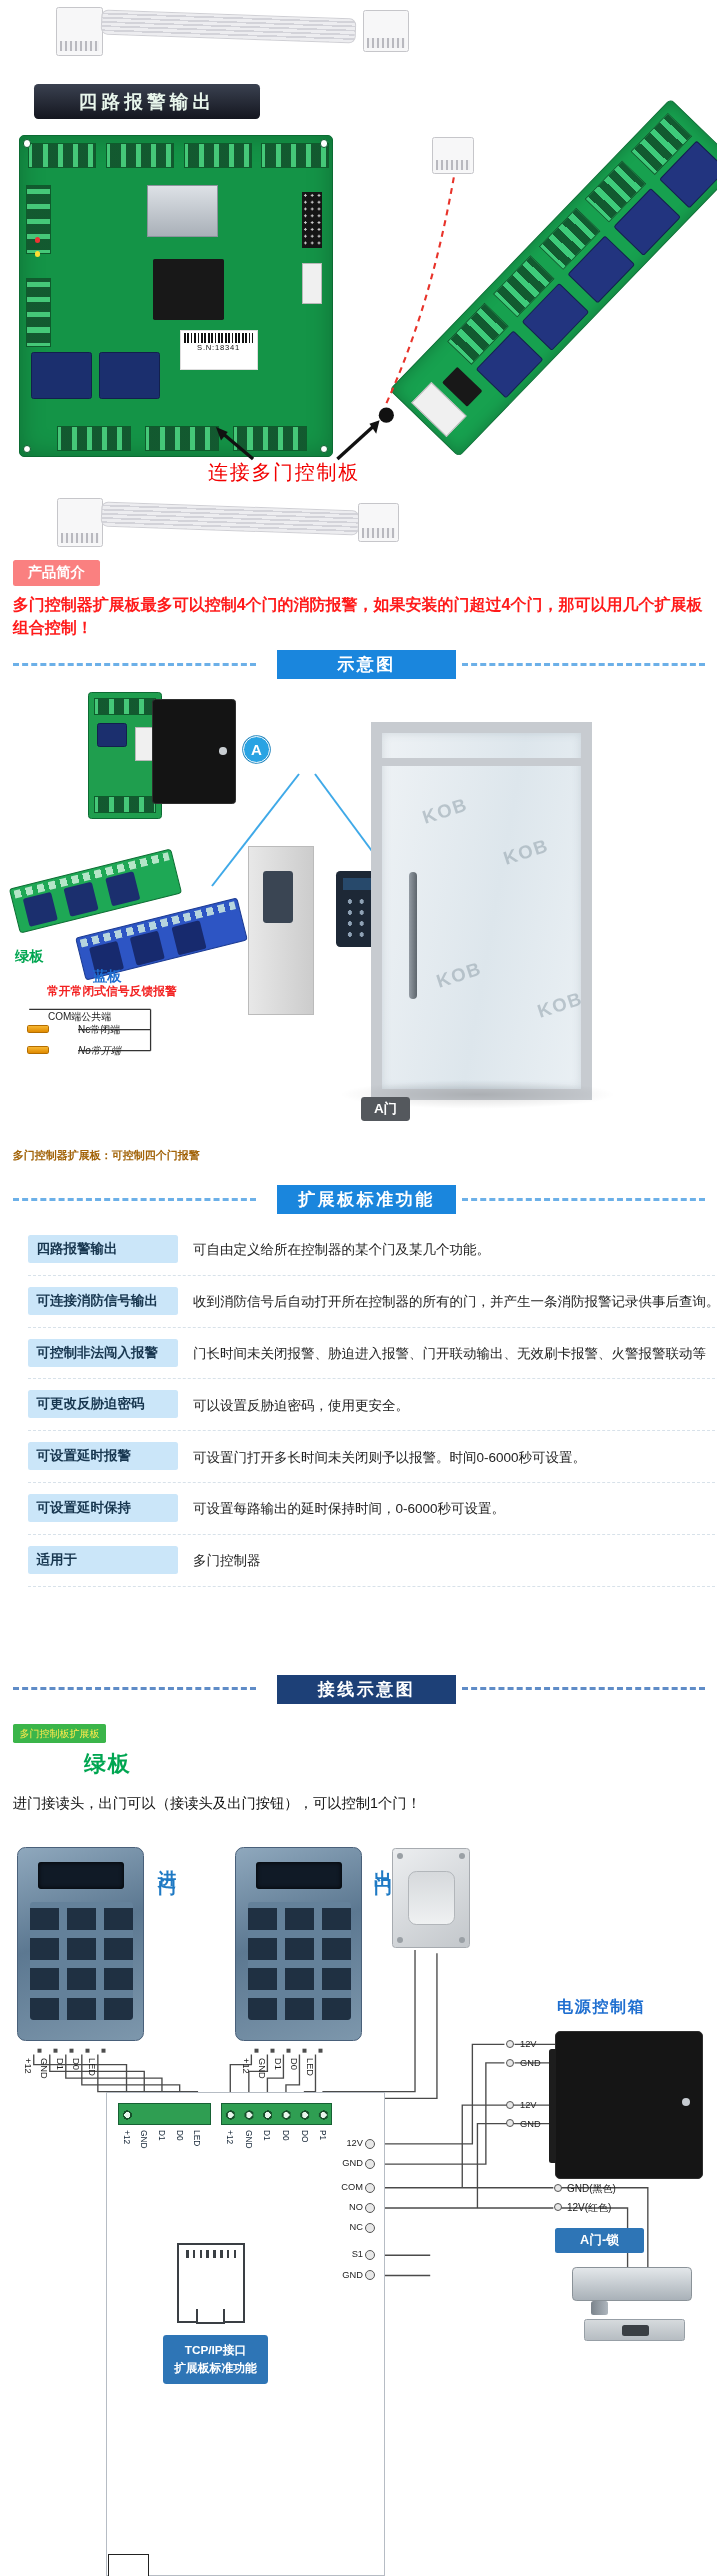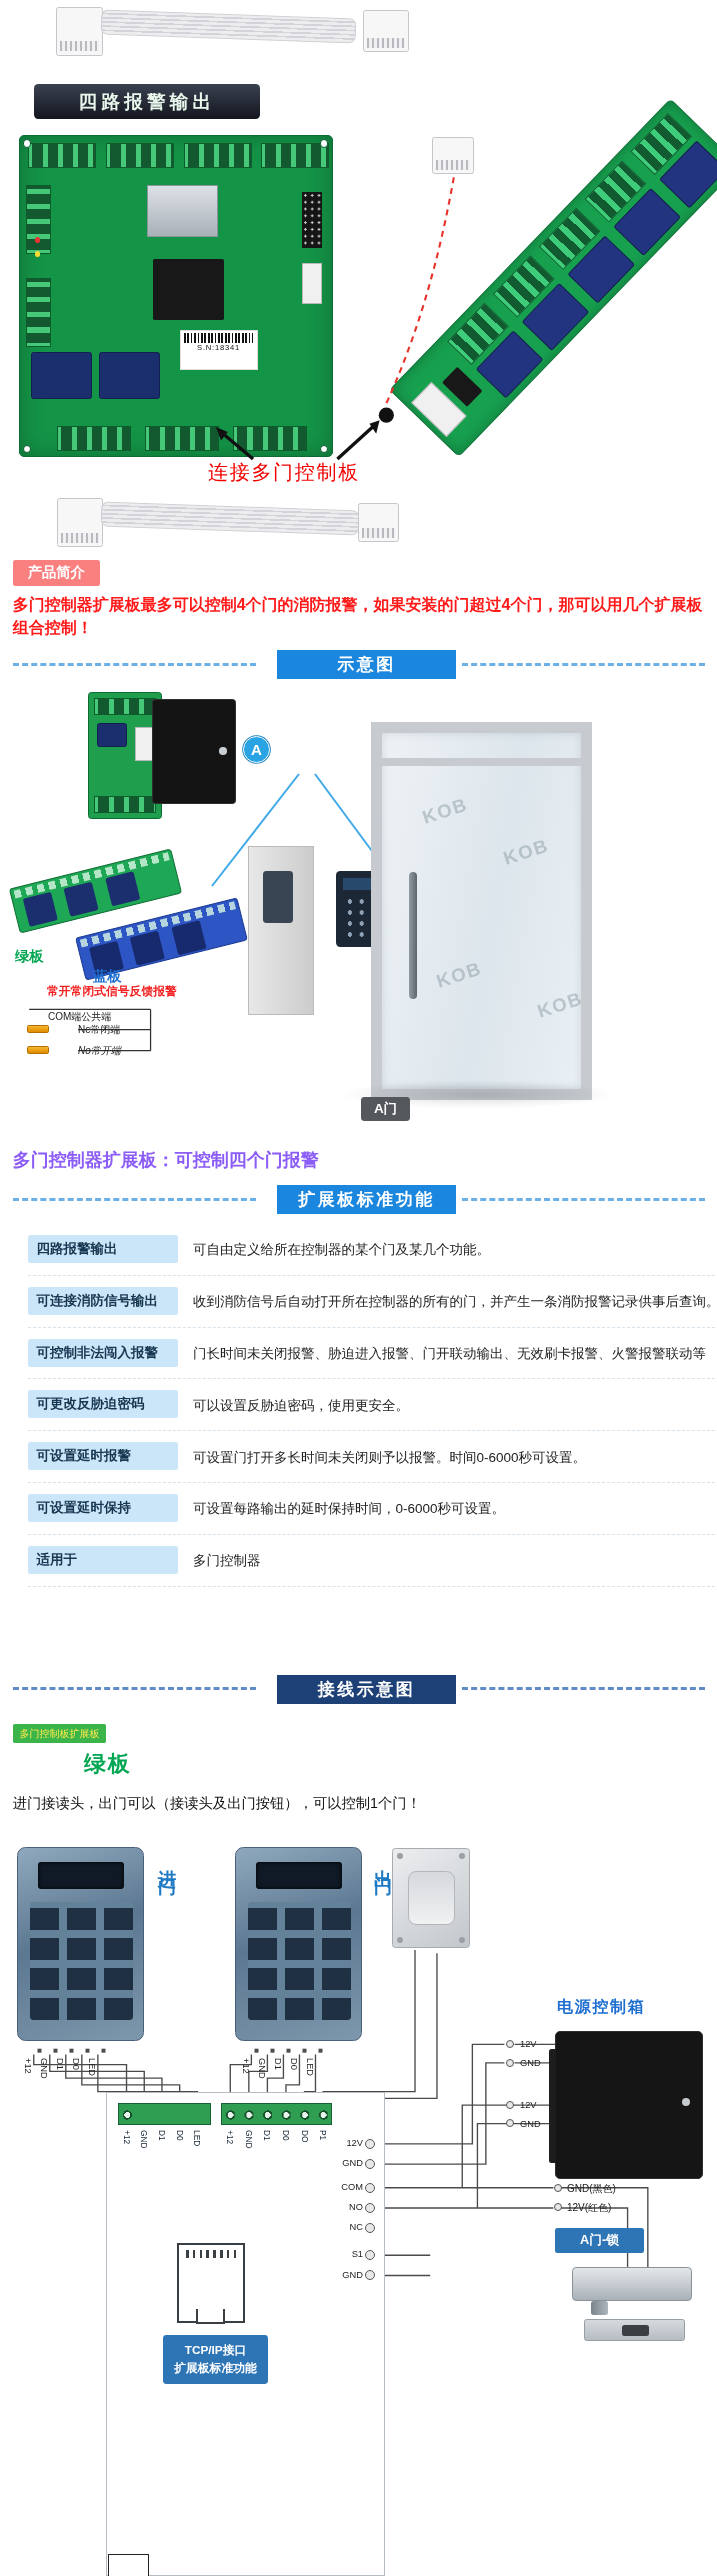--- a/index.html
+++ b/index.html
@@ -81,21 +81,21 @@
       background:repeating-linear-gradient(90deg,#d9f5e4 0 6.8px,transparent 6.8px 11.8px); opacity:.8; }
   .mini-relay { position:absolute; top:11.8px; width:29px; height:29px; border-radius:2.5px; }
   .lbl-green { left:15px; top:947px; color:#00a651; font-size:14.3px; font-weight:bold; }
   .lbl-blue { left:93px; top:967px; color:#1e6ed0; font-size:14.3px; font-weight:bold; }
   .alarm-title { left:47px; top:984px; color:#f32222; font-size:11.8px; font-weight:bold; }
   .mini-lbl { position:absolute; font-size:10px; color:#222; }
   .wire-icon { position:absolute; width:22px; height:8.4px; border-radius:1.7px;
       background:linear-gradient(180deg,#f7b733,#e08a00); border:0.8px solid #b36d00; }
   .door-tag { left:361px; top:1097px; width:49px; height:23.6px; background:#54585d; border-radius:3.4px; color:#fff;
       font-size:13.5px; font-weight:bold; display:flex; align-items:center; justify-content:center; }
-  .sch-caption { left:12.7px; top:1148px; font-size:18px; font-weight:bold; color:#8b5cf6; }
+  .sch-caption { left:12.7px; top:1148px; font-size:11px; font-weight:bold; color:#a16207; }
 
   
   .features { left:28px; top:1224px; width:692px; }
   .frow { display:flex; align-items:flex-start; padding:11px 0 11.8px; border-bottom:1.7px dashed #d8e2ea; }
   .fchip { flex:0 0 150px; background:#cbe6f9; color:#17364f; font-weight:bold; font-size:13.5px;
       padding:5px 8.4px; border-radius:2.5px; }
   .fdesc { flex:1; font-size:13.5px; color:#222; line-height:23px; padding:3.4px 0 0 15px; }
 
   
   .wire-tag { left:12.7px; top:1724px; background:#3bb54a; color:#ffe94d; font-size:10px; padding:2.5px 6.8px; border-radius:1.7px; }

